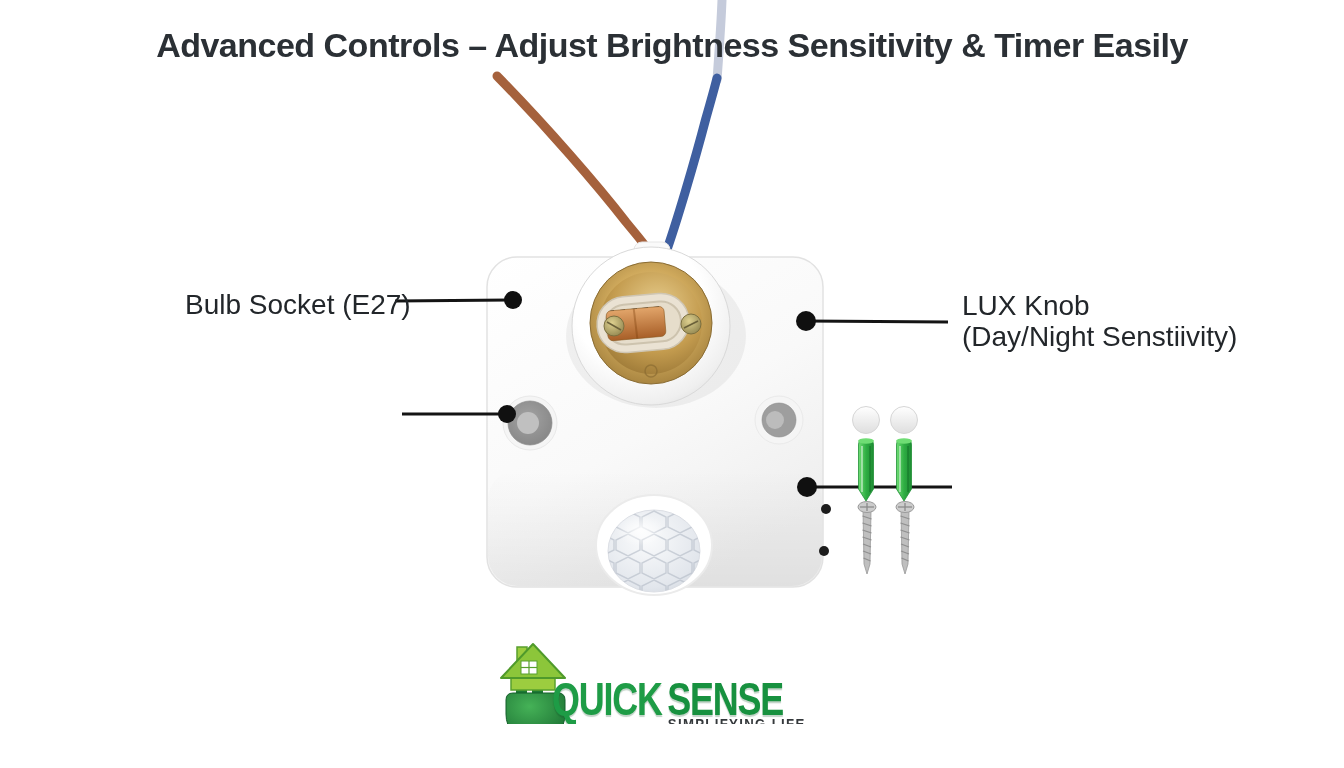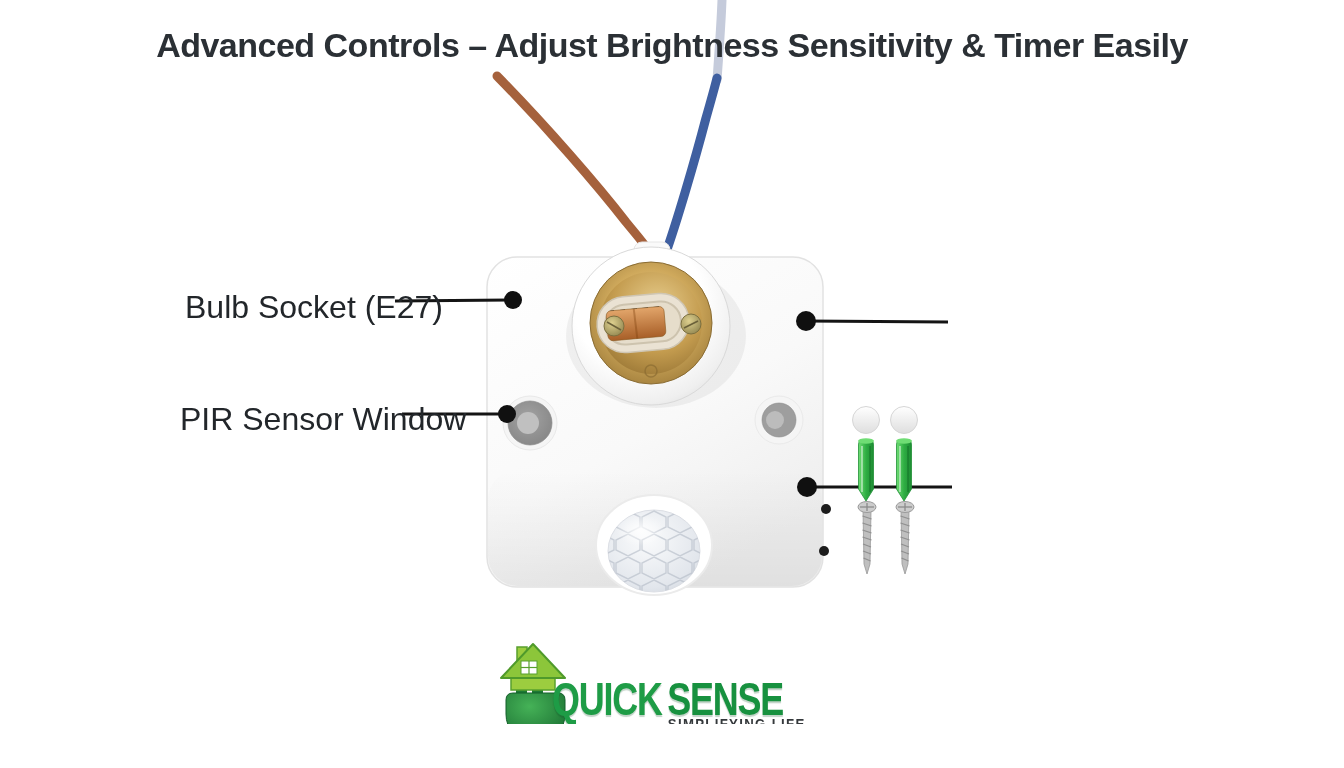--- a/index.html
+++ b/index.html
@@ -7,21 +7,21 @@
     position:relative;width:1344px;height:724px;background:#ffffff;
     overflow:hidden;font-family:"Liberation Sans",sans-serif;
   }
   .art{position:absolute;left:0;top:0;width:1344px;height:768px;}
   .title{
     position:absolute;top:26px;left:0;right:0;text-align:center;
     font-size:34px;font-weight:700;color:#2b3035;letter-spacing:-0.5px;
     z-index:5;
   }
   .lbl{
-    position:absolute;font-size:32px;font-weight:400;color:#22262a;
+    position:absolute;font-size:28px;font-weight:400;color:#22262a;
     white-space:nowrap;z-index:5;
   }
   .lbl-bulb{left:185px;top:289px;}
   .lbl-pir{left:180px;top:401px;}
   .lbl-lux{left:962px;top:290px;line-height:31px;}
   .lbl-time{left:964px;top:464px;line-height:31px;}
   .brand{
     position:absolute;left:552px;top:672px;font-size:46px;font-weight:700;
     color:#1e9c46;letter-spacing:-1.5px;white-space:nowrap;
     transform:scaleX(.78);transform-origin:left top;z-index:5;
@@ -236,22 +236,25 @@
         <rect x="521" y="661" width="16" height="13" fill="#ffffff" stroke="#58a02e"></rect>
         <line x1="529" y1="661" x2="529" y2="674" stroke="#58a02e" stroke-width="1.2"></line>
         <line x1="521" y1="667.5" x2="537" y2="667.5" stroke="#58a02e" stroke-width="1.2"></line>
       </g>
     </g>
   </svg>
 
   <div class="title">Advanced Controls – Adjust Brightness Sensitivity &amp; Timer Easily</div>
 
   <div class="lbl lbl-bulb">Bulb Socket (E27)</div>
-  <div class="lbl lbl-pir">PIR Sensor Window</div>
-
+
+  <div class="lbl lbl-lux">
+    <div>LUX Knob</div>
+    <div>(Day/Night Senstiivity)</div>
+  </div>
 
 
   <div class="brand">
     <span class="quick">QUICK</span><span class="sense">SENSE</span>
   </div>
   <div class="tagline">SIMPLIFYING LIFE</div>
 
 </div>
 
 </body></html>

